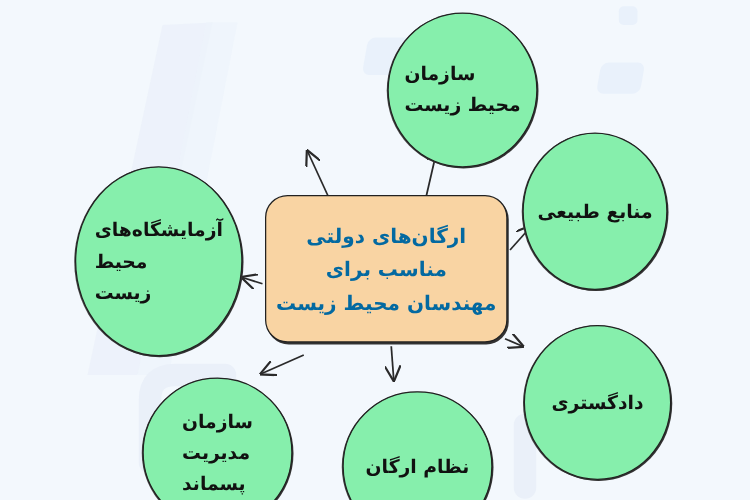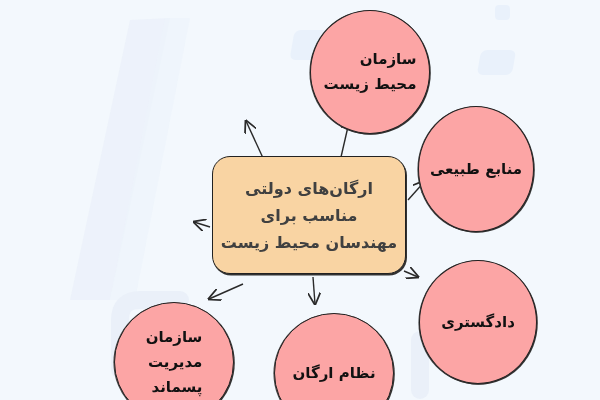--- a/index.html
+++ b/index.html
@@ -8,43 +8,43 @@
       background: #f3f8fd;
       font-family: "DejaVu Sans", sans-serif;
       position: relative;
     }
     .stage { position: absolute; left: 0; top: 0; width: 600px; height: 400px; }
     .watermark { position: absolute; inset: 0; }
     svg.lines { position: absolute; left: 0; top: 0; width: 600px; height: 400px; }
     .node {
       position: absolute;
       border-radius: 50%;
-      background: #fca5a5;
+      background: #86efac;
       border: 1.6px solid #222;
       box-shadow: 0.8px 0.8px 0 0 #333, -0.6px 0.4px 0 0 #444;
       display: flex; align-items: center; justify-content: center;
-      text-align: right;
+      text-align: left;
       direction: rtl;
       color: #111;
       font-weight: bold;
       font-size: 15px;
       line-height: 25px;
       box-sizing: border-box;
     }
     .node span { display: block; white-space: pre-line; }
     .center {
       position: absolute;
       left: 212px; top: 156px; width: 194px; height: 118px;
       background: #f9d4a3;
       border: 1.8px solid #222;
       border-radius: 18px;
       box-shadow: 1px 1.5px 0 0 #333;
       display: flex; align-items: center; justify-content: center;
       text-align: center; direction: rtl;
-      font-weight: bold; font-size: 16px; line-height: 27px; color: #404040;
+      font-weight: bold; font-size: 16px; line-height: 27px; color: #0369a1;
       box-sizing: border-box;
     }
     .center span { white-space: pre-line; }
   </style>
 </head>
 <body>
 
 <div class="stage">
 
   <svg class="watermark" viewBox="0 0 600 400">
@@ -98,14 +98,19 @@
   <div class="node" style="left:274px; top:313px; width:120px; height:120px;">
     <span>نظام ارگان</span>
   </div>
 
   <div class="node" style="left:114px; top:303px; width:120px; height:120px; top:302px; height:120px;">
     <span>سازمان
 مدیریت
 پسماند</span>
   </div>
 
+  <div class="node" style="left:60px; top:133px; width:134px; height:152px;">
+    <span>آزمایشگاه‌های
+محیط
+زیست</span>
+  </div>
 
 </div>
 
 </body></html>

